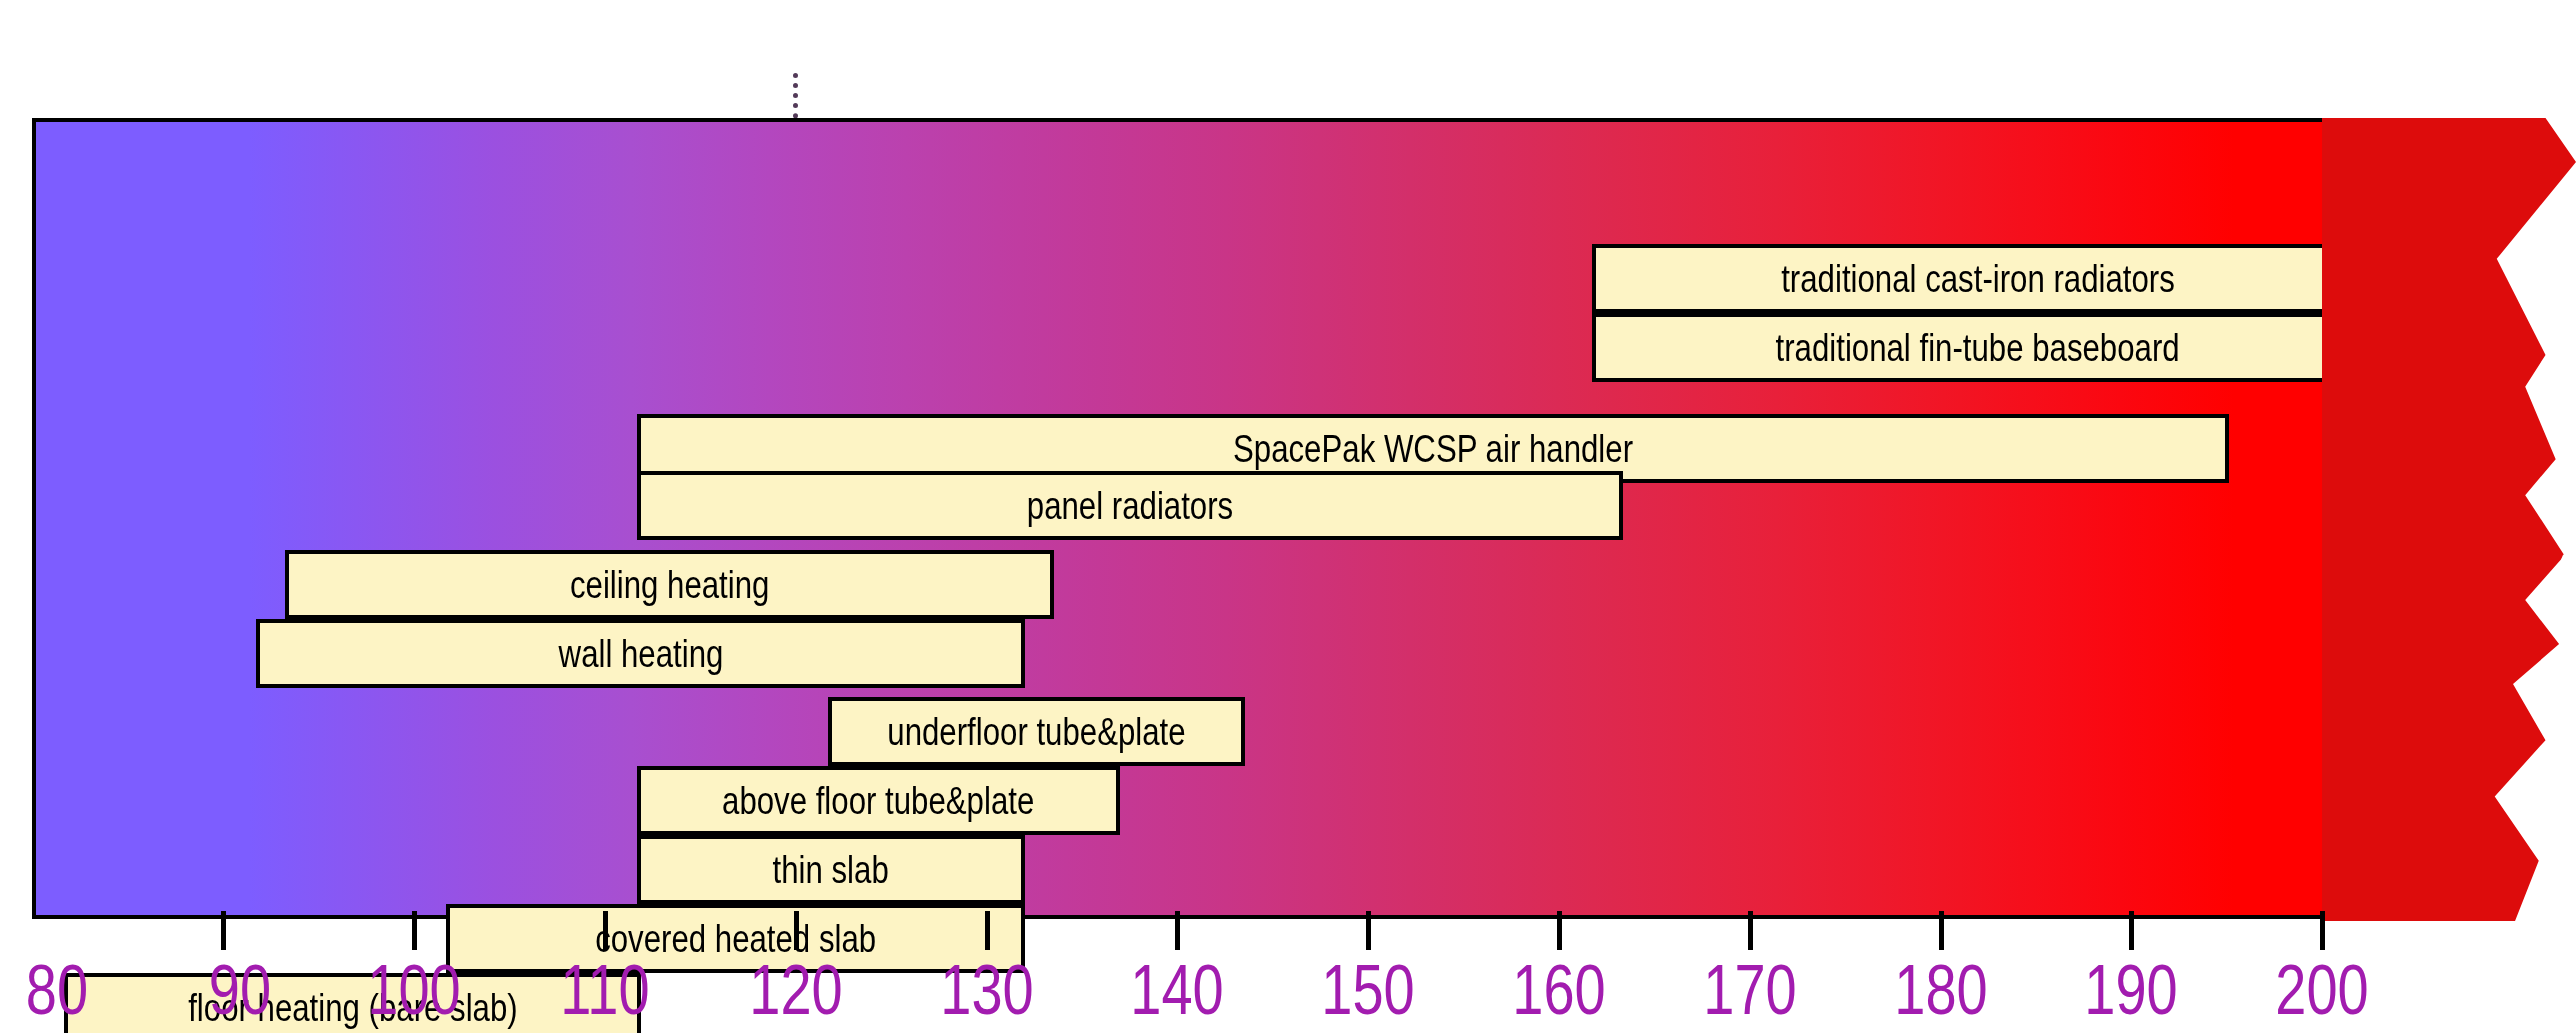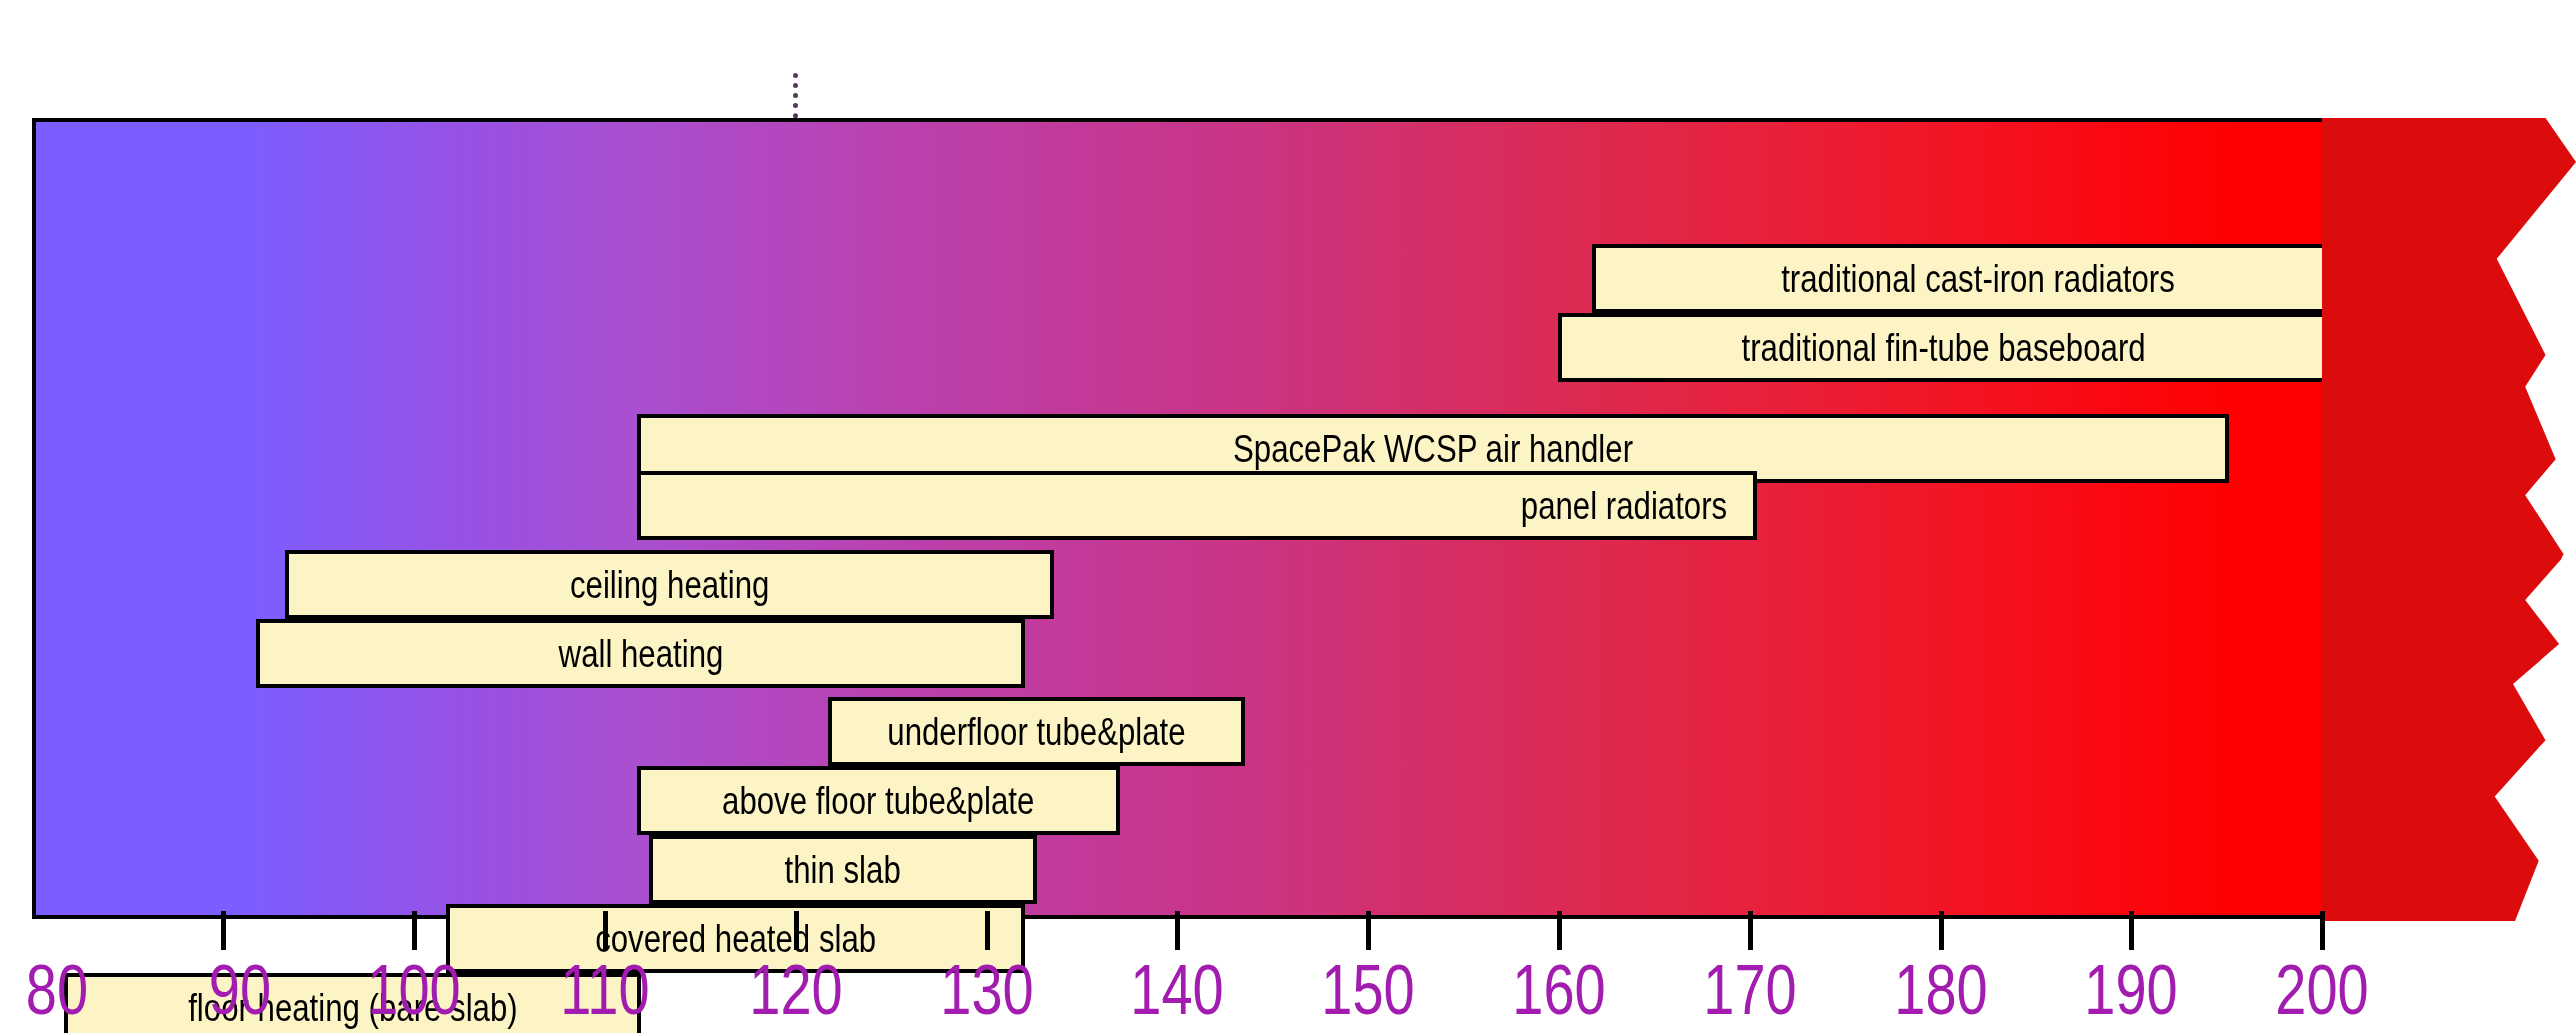--- a/index.html
+++ b/index.html
@@ -82,42 +82,42 @@
 
 <div id="stage">
 
   <div id="leader"></div>
 
   <div id="plot">
     <div id="bars">
         <div class="bar" style="left: 1556px; top: 122px; width: 772px; height: 69px;">
           <span>traditional cast-iron radiators</span>
         </div>
-        <div class="bar" style="left: 1522px; top: 191px; width: 772px; height: 69px;">
+        <div class="bar" style="left: 1556px; top: 191px; width: 772px; height: 69px;">
           <span>traditional fin-tube baseboard</span>
         </div>
         <div class="bar" style="left: 601px; top: 292px; width: 1592px; height: 69px;">
           <span>SpacePak WCSP air handler</span>
         </div>
-        <div class="bar" style="left: 601px; top: 349px; width: 1120px; height: 69px; justify-content: flex-end;">
+        <div class="bar" style="left: 601px; top: 349px; width: 986px; height: 69px;">
           <span>panel radiators</span>
         </div>
         <div class="bar" style="left: 220px; top: 428px; width: 769px; height: 69px; margin-left: 29px;">
           <span>ceiling heating</span>
         </div>
         <div class="bar" style="left: 220px; top: 497px; width: 769px; height: 69px;">
           <span>wall heating</span>
         </div>
         <div class="bar" style="left: 792px; top: 575px; width: 417px; height: 69px;">
           <span>underfloor tube&amp;plate</span>
         </div>
         <div class="bar" style="left: 601px; top: 644px; width: 483px; height: 69px;">
           <span>above floor tube&amp;plate</span>
         </div>
-        <div class="bar" style="left: 601px; top: 713px; width: 388px; height: 69px; margin-left: 12px;">
+        <div class="bar" style="left: 601px; top: 713px; width: 388px; height: 69px;">
           <span>thin slab</span>
         </div>
         <div class="bar" style="left: 410px; top: 782px; width: 579px; height: 69px;">
           <span>covered heated slab</span>
         </div>
         <div class="bar" style="left: 28px; top: 851px; width: 577px; height: 69px;">
           <span>floor heating (bare slab)</span>
         </div>
       </div>
   </div>

